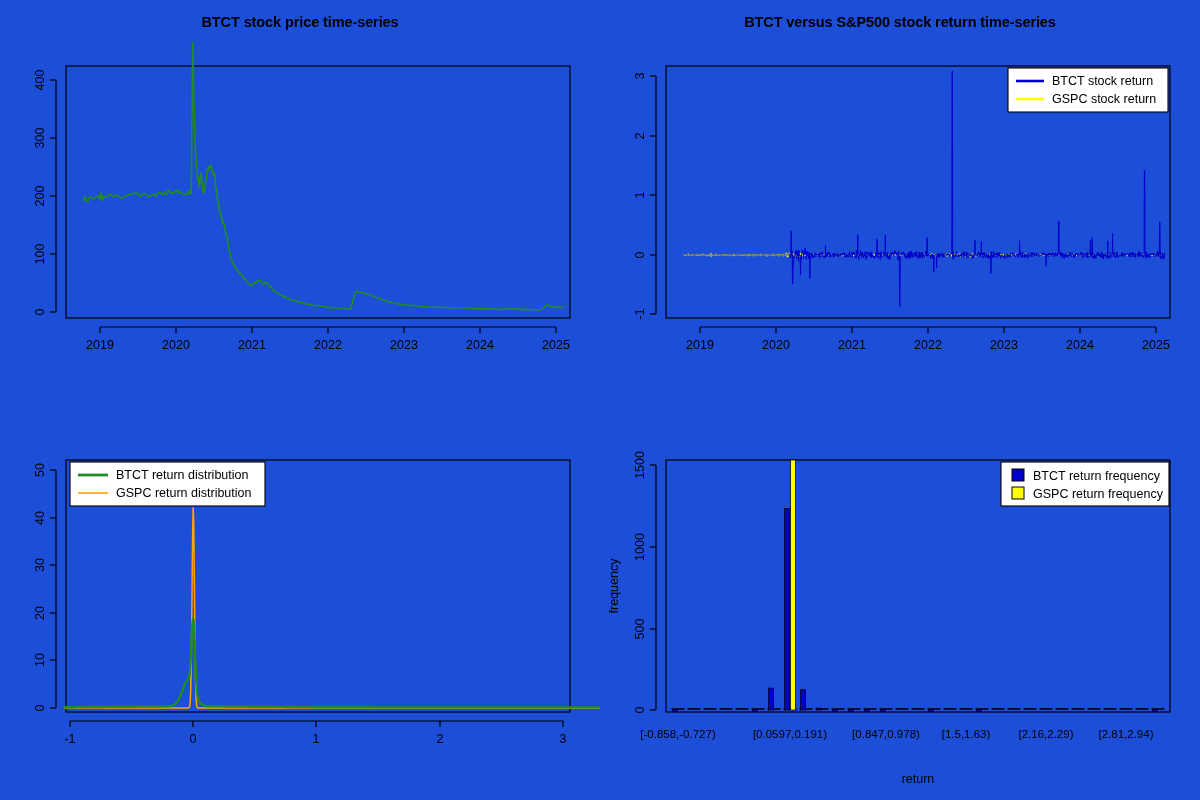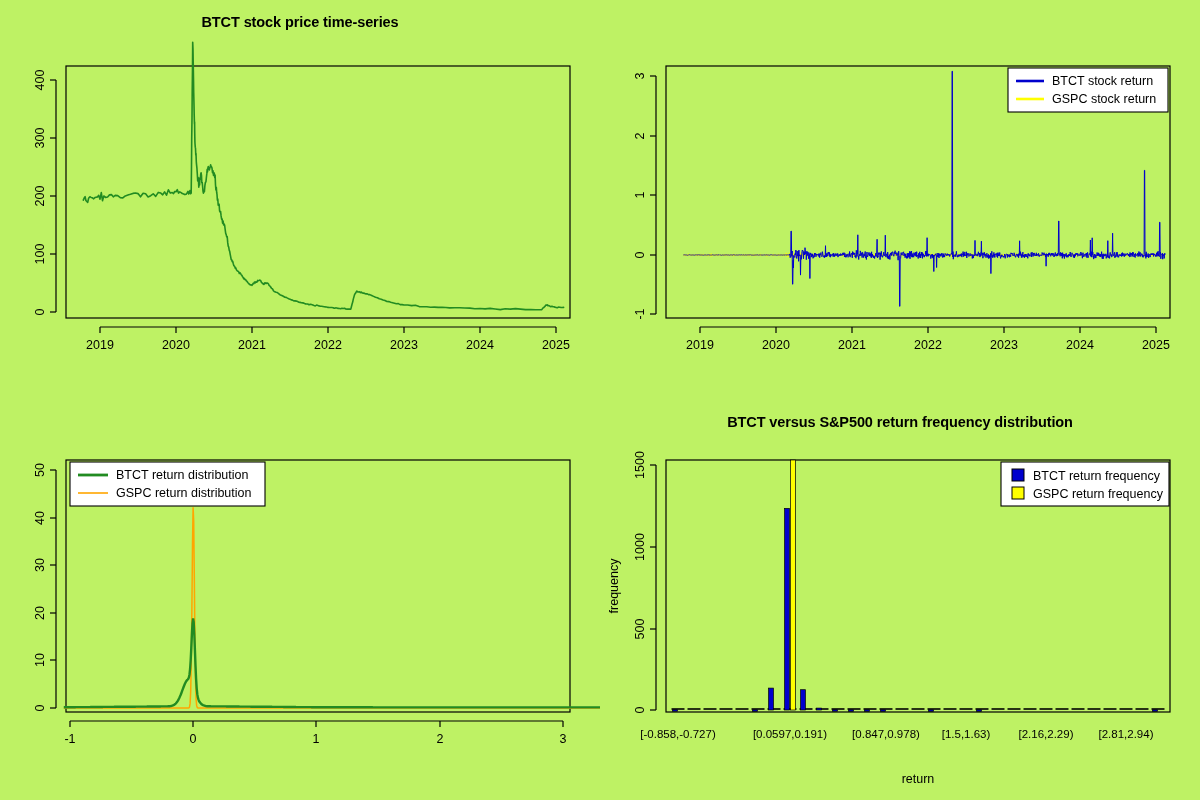--- a/index.html
+++ b/index.html
@@ -11,21 +11,21 @@
     width: 1200px;
     height: 800px;
     font-family: "Liberation Sans", sans-serif;
     color: #000000;
     overflow: hidden;
   }
   #page {
     position: relative;
     width: 1200px;
     height: 800px;
-    background: #bef264;
+    background: #1d4ed8;
   }
   .panel {
     position: absolute;
     width: 600px;
     height: 400px;
   }
   #panel-tl { left: 0px;   top: 0px;   }
   #panel-tr { left: 600px; top: 0px;   }
   #panel-bl { left: 0px;   top: 400px; }
   #panel-br { left: 600px; top: 400px; }
@@ -108,20 +108,21 @@
         <text class="axis-text" x="480" y="349" text-anchor="middle">2024</text>
         <text class="axis-text" x="556" y="349" text-anchor="middle">2025</text>
       </g>
       <g>
         <polyline id="tl-price-line" fill="none" stroke-width="1.6" stroke-linejoin="round" stroke-linecap="round" points="83.3,200.1 84.2,198.0 85.1,196.6 85.9,200.5 86.8,201.5 87.7,202.4 88.6,198.3 89.9,196.8 91.1,197.4 92.4,197.8 93.7,198.8 94.9,197.6 96.2,197.2 97.5,196.9 98.7,195.3 100.0,199.2 101.3,192.6 102.5,200.7 103.8,196.0 105.7,197.5 107.6,197.0 109.5,194.9 111.4,194.6 113.3,196.8 115.2,195.4 117.7,195.6 120.3,197.7 122.8,197.9 125.3,195.9 127.9,195.1 130.4,194.3 132.9,193.4 135.5,193.0 138.0,193.6 140.5,196.8 143.1,193.2 145.6,193.7 148.1,196.9 150.7,195.7 153.2,193.8 155.7,196.4 158.3,192.4 160.8,193.1 162.7,194.8 164.6,191.9 166.5,195.2 168.4,189.8 170.3,193.1 172.2,192.5 173.5,193.6 174.7,191.5 176.0,191.7 177.3,189.7 178.5,193.1 179.8,191.9 181.1,192.6 182.3,193.6 183.6,194.0 184.9,194.6 186.1,194.2 187.4,192.5 188.0,191.4 188.7,194.0 189.3,192.8 189.9,190.6 190.6,193.7 191.2,193.1 191.5,166.6 191.7,140.6 192.0,118.1 192.2,92.8 192.5,67.8 192.7,42.3 193.0,49.4 193.2,62.0 193.5,78.8 193.7,91.9 194.0,105.0 194.2,114.8 194.4,122.0 194.5,124.1 194.6,122.0 194.7,131.4 194.9,141.4 195.0,143.8 195.3,147.4 195.5,148.2 195.8,155.1 196.0,153.6 196.3,161.8 196.5,164.1 196.9,167.9 197.3,173.7 197.7,181.0 198.0,177.2 198.4,178.7 198.8,187.3 199.2,183.0 199.6,185.0 199.9,177.9 200.3,179.2 200.7,174.3 201.1,172.8 201.5,175.6 201.8,182.7 202.2,182.4 202.6,186.2 203.0,191.1 203.4,193.1 203.9,190.3 204.4,191.7 204.9,185.5 205.4,182.4 205.9,182.0 206.4,177.4 206.8,173.9 207.2,169.4 207.5,172.0 207.9,167.9 208.3,166.5 208.7,168.2 209.1,167.6 209.4,169.9 209.8,168.0 210.2,166.7 210.6,164.8 211.0,165.8 211.5,166.8 212.0,168.1 212.5,172.6 213.0,170.7 213.5,175.4 214.0,172.8 214.4,174.1 214.8,177.6 215.1,175.0 215.5,184.8 215.9,190.0 216.3,187.3 216.7,192.7 217.0,194.4 217.4,200.2 217.8,199.0 218.2,205.3 218.6,204.7 219.1,204.2 219.6,210.9 220.1,212.0 220.6,211.6 221.1,215.9 221.6,219.2 222.1,218.9 222.6,223.1 223.1,221.1 223.6,225.0 224.1,224.0 224.6,225.0 225.1,229.0 225.7,233.4 226.2,234.6 226.7,236.7 227.2,236.6 227.7,242.4 228.2,246.2 228.7,247.0 229.2,250.2 229.7,251.3 230.2,254.3 230.7,256.9 231.2,259.7 231.7,259.7 232.2,261.6 232.7,261.4 233.3,263.8 233.8,265.6 234.3,266.0 234.8,266.7 235.3,268.2 235.8,267.9 236.3,269.5 236.8,270.2 237.4,270.9 238.1,271.2 238.7,271.8 239.3,273.4 240.0,272.8 240.6,273.7 241.2,274.7 241.9,275.4 242.5,276.7 243.1,277.3 243.8,278.8 244.4,278.4 245.0,279.6 245.7,279.7 246.3,280.9 246.9,281.2 247.6,282.4 248.2,283.0 248.8,283.5 249.5,284.5 250.1,284.6 250.7,285.0 251.4,284.9 252.0,285.3 252.6,284.4 253.3,283.3 253.9,283.6 254.5,282.0 255.2,282.8 255.8,281.8 256.4,282.2 257.1,282.0 257.7,280.4 258.3,280.7 259.0,280.4 259.6,280.1 260.2,280.2 260.9,281.1 261.5,282.5 262.1,283.0 262.8,283.5 263.4,284.2 264.0,284.4 264.7,282.9 265.3,283.5 265.9,282.9 266.6,283.5 267.2,283.0 267.8,283.2 268.5,284.0 269.1,285.4 269.7,285.9 270.4,286.5 271.0,287.6 271.6,288.4 272.3,288.8 272.9,289.6 273.5,290.8 274.2,291.5 274.8,291.7 276.1,292.2 277.3,292.5 278.6,293.6 279.9,294.7 281.1,295.2 282.4,295.8 283.7,296.5 284.9,297.2 286.2,297.4 287.5,298.1 288.7,298.7 290.0,299.2 291.3,299.9 292.5,300.1 293.8,300.9 295.1,300.9 296.3,301.1 297.6,301.6 298.9,302.2 300.1,302.4 301.4,302.7 302.7,302.9 303.9,303.1 305.2,303.9 306.5,304.0 307.7,304.0 309.0,304.7 310.3,304.4 311.5,304.5 312.8,305.0 314.1,305.5 315.3,305.9 316.6,305.1 317.9,305.5 319.1,305.9 320.4,306.2 321.7,306.3 322.9,306.5 324.2,306.7 325.5,306.9 326.7,307.0 328.0,307.4 329.3,307.5 330.5,307.5 331.8,307.5 333.1,307.7 334.3,308.3 335.6,307.9 336.9,308.0 338.1,308.4 339.4,308.5 340.7,308.7 341.9,308.3 343.2,308.5 344.5,308.2 345.7,309.0 347.0,309.1 348.3,309.1 349.5,309.1 350.8,309.1 351.4,306.7 352.1,304.0 352.7,302.1 353.3,299.1 354.0,296.6 354.6,294.6 355.0,293.8 355.4,293.4 355.7,293.0 356.1,292.0 356.5,291.6 356.9,291.1 357.8,292.0 358.7,291.9 359.5,291.7 360.4,292.6 361.3,292.0 362.2,292.9 363.5,293.1 364.7,293.4 366.0,293.9 367.3,293.9 368.5,294.6 369.8,294.6 371.7,295.5 373.6,296.4 375.5,297.3 377.4,297.8 379.3,298.8 381.2,299.2 383.1,300.0 385.0,300.5 386.9,301.5 388.8,301.6 390.7,302.2 392.6,302.7 394.5,303.2 396.4,303.7 398.3,303.6 400.2,304.6 402.1,304.6 404.0,305.0 407.8,305.0 411.6,305.6 415.4,305.3 419.2,306.6 423.0,306.7 426.8,306.8 430.6,307.3 434.4,307.1 438.2,307.4 442.0,307.3 445.8,307.5 449.6,307.9 454.7,307.8 459.7,307.8 464.8,308.0 469.9,308.1 474.9,308.7 480.0,308.5 485.1,308.9 490.1,308.4 495.2,309.0 500.3,309.6 505.3,308.8 510.4,309.1 515.5,308.6 520.5,309.1 525.6,309.6 530.7,309.6 535.7,309.7 540.8,309.7 541.8,309.6 542.8,308.1 543.8,307.5 544.9,306.4 545.9,305.1 546.9,305.0 547.4,304.9 547.9,305.8 548.4,305.6 548.9,305.8 549.4,305.8 549.9,306.2 550.9,306.7 551.9,306.3 553.0,306.8 554.0,306.7 555.0,307.3 556.0,307.4 557.3,307.8 558.5,307.1 559.8,307.3 561.1,307.5 562.3,307.5 563.6,307.4" stroke="#228B22"></polyline>
       </g>
     </svg>
   </div>
 
   <div class="panel" id="panel-tr">
+    <div class="panel-title">BTCT versus S&amp;P500 stock return time-series</div>
     <svg class="plotsvg" width="600" height="400">
       <g>
         <rect x="66" y="66" width="504" height="252" fill="none" stroke="#000000" stroke-width="1.2"></rect>
         <line x1="56" y1="314" x2="56" y2="76" stroke="#000000" stroke-width="1.2"></line>
         <line x1="50" y1="314" x2="56" y2="314" stroke="#000000" stroke-width="1.2"></line>
         <line x1="50" y1="255" x2="56" y2="255" stroke="#000000" stroke-width="1.2"></line>
         <line x1="50" y1="195" x2="56" y2="195" stroke="#000000" stroke-width="1.2"></line>
         <line x1="50" y1="136" x2="56" y2="136" stroke="#000000" stroke-width="1.2"></line>
         <line x1="50" y1="76" x2="56" y2="76" stroke="#000000" stroke-width="1.2"></line>
         <text class="axis-text" x="44" y="314" text-anchor="middle" transform="rotate(-90 44 314)">-1</text>
@@ -196,21 +197,20 @@
         <rect x="70" y="62" width="195" height="44" fill="#ffffff" stroke="#000000" stroke-width="1.1"></rect>
         <line x1="78" y1="75" x2="108" y2="75" stroke="#228B22" stroke-width="2.8"></line>
         <line x1="78" y1="93" x2="108" y2="93" stroke="#FFA500" stroke-width="1.6"></line>
         <text class="legend-text" x="116" y="79">BTCT return distribution</text>
         <text class="legend-text" x="116" y="97">GSPC return distribution</text>
       </g>
     </svg>
   </div>
 
   <div class="panel" id="panel-br">
-    <div class="panel-title">BTCT versus S&amp;P500 return frequency distribution</div>
     <svg class="plotsvg" width="600" height="400">
       <g>
         <rect x="66" y="60" width="504" height="252" fill="none" stroke="#000000" stroke-width="1.2"></rect>
         <line x1="56" y1="310" x2="56" y2="65" stroke="#000000" stroke-width="1.2"></line>
         <line x1="50" y1="310" x2="56" y2="310" stroke="#000000" stroke-width="1.2"></line>
         <line x1="50" y1="229" x2="56" y2="229" stroke="#000000" stroke-width="1.2"></line>
         <line x1="50" y1="147" x2="56" y2="147" stroke="#000000" stroke-width="1.2"></line>
         <line x1="50" y1="65" x2="56" y2="65" stroke="#000000" stroke-width="1.2"></line>
         <text class="axis-text" x="44" y="310" text-anchor="middle" transform="rotate(-90 44 310)">0</text>
         <text class="axis-text" x="44" y="229" text-anchor="middle" transform="rotate(-90 44 229)">500</text>

